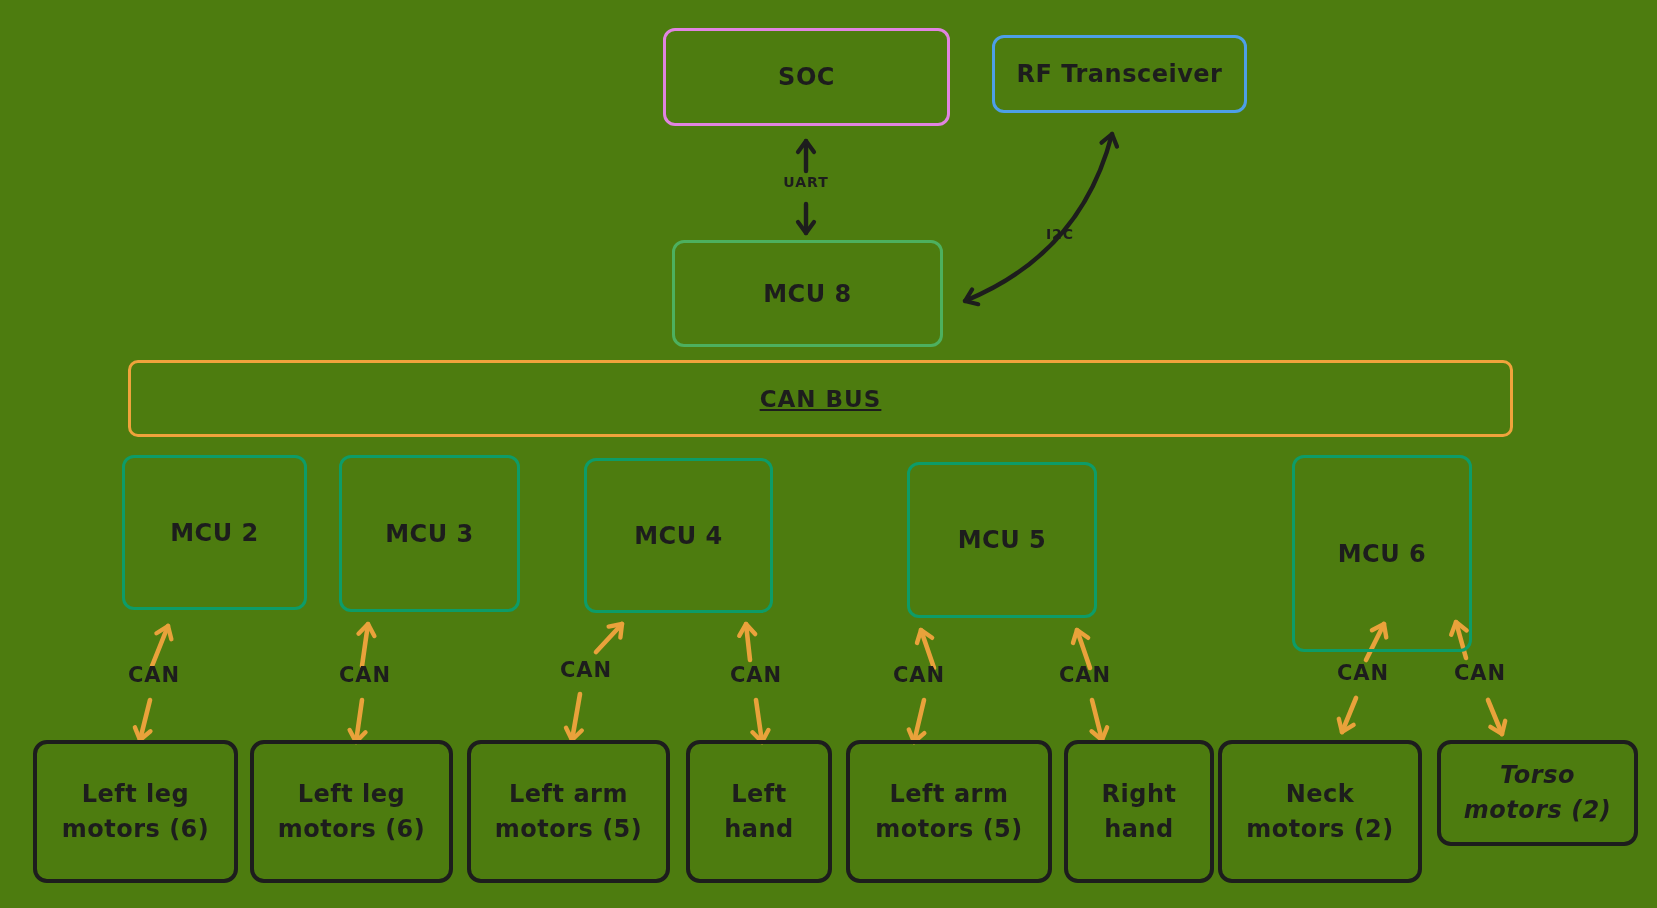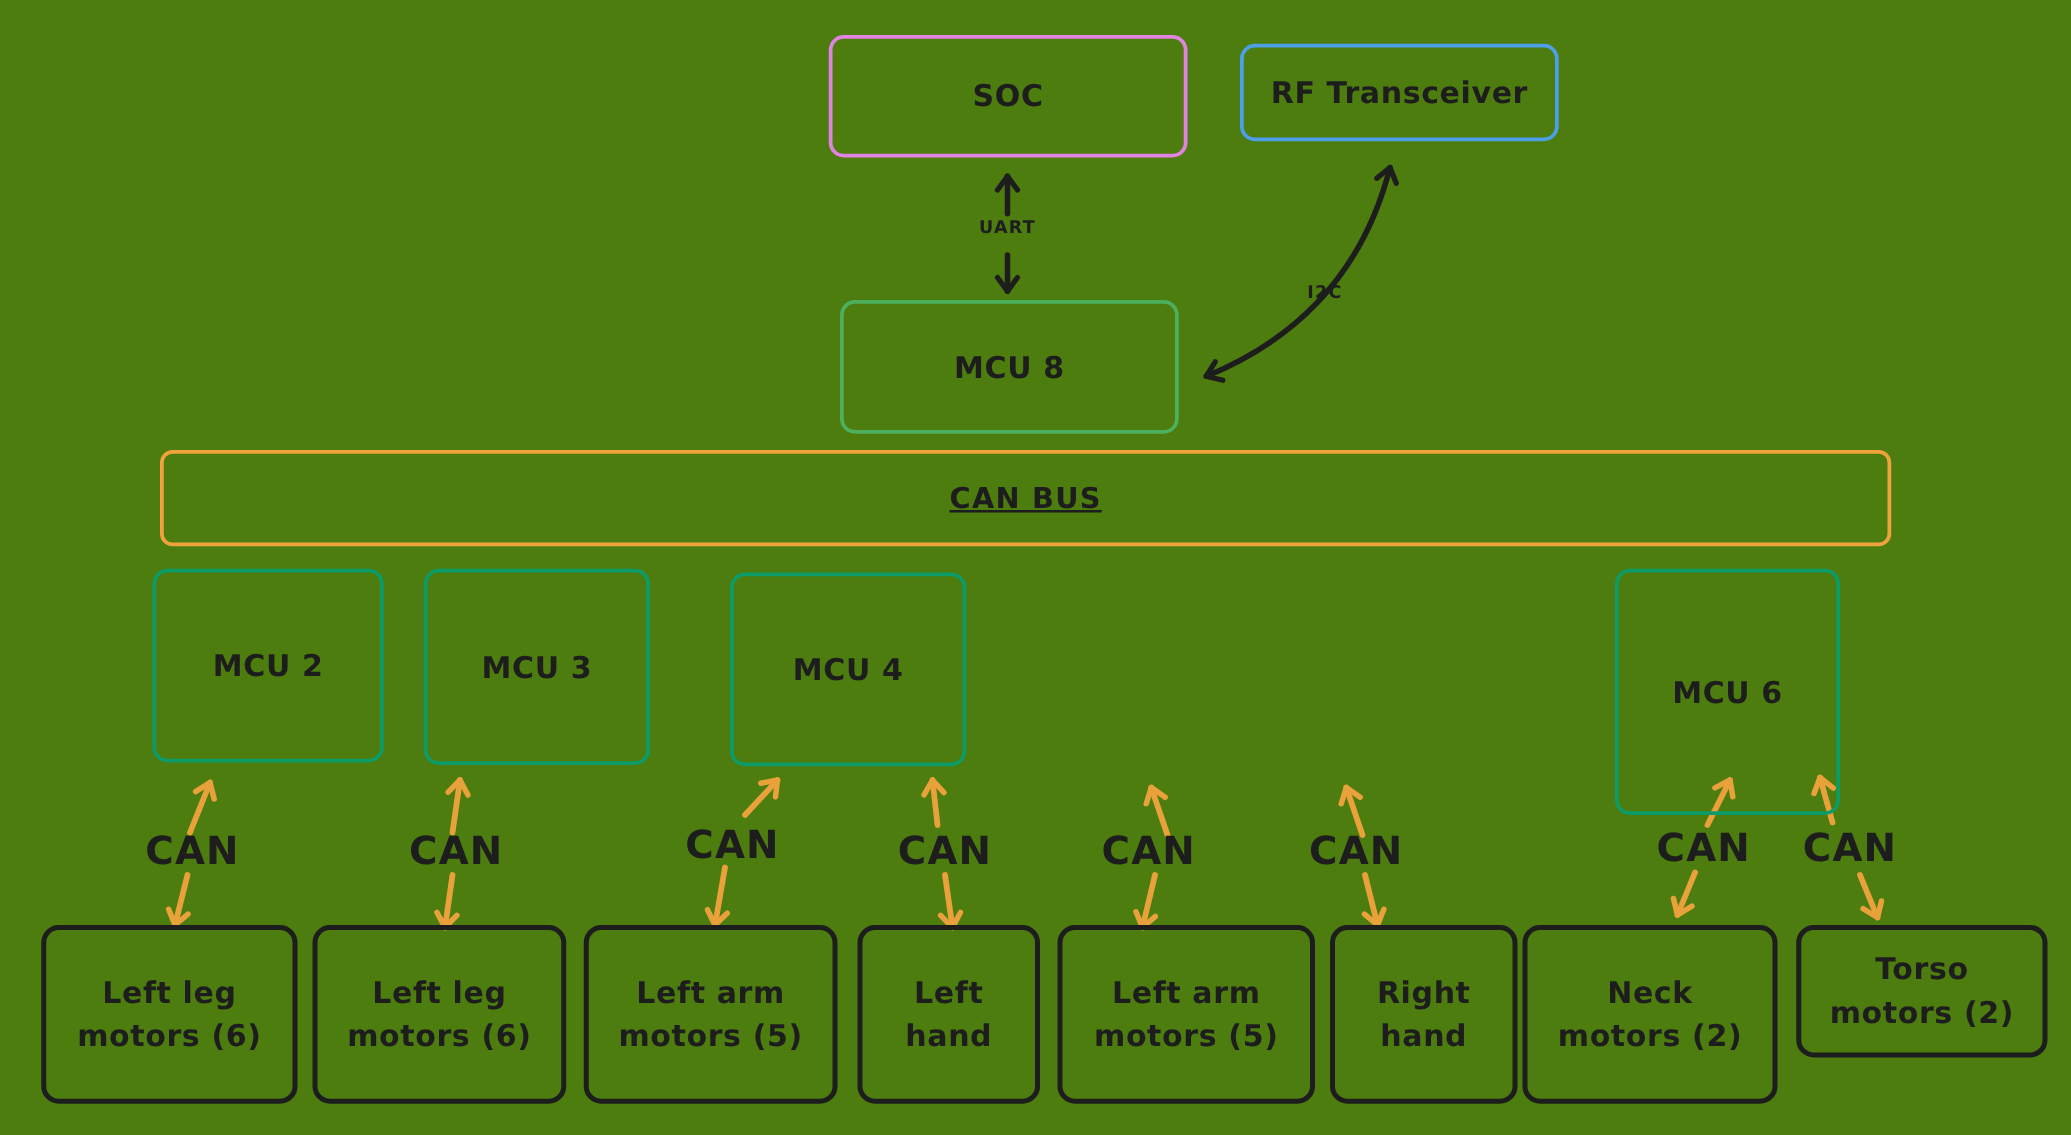--- a/index.html
+++ b/index.html
@@ -38,21 +38,21 @@
     border: 4px solid #1d1d1d;
     border-radius: 14px;
     flex-direction: column;
     line-height: 1.45;
     padding: 0 10px;
   }
   .edge-label {
     position: absolute;
     transform: translateX(-50%);
     font-weight: 700;
-    font-size: 31px;
+    font-size: 21px;
     color: #1d1d1d;
     white-space: nowrap;
     letter-spacing: 1px;
   }
   .edge-label.small { font-size: 14px; }
   #wires {
     position: absolute;
     left: 0; top: 0;
     width: 1657px; height: 908px;
     pointer-events: none;
@@ -124,20 +124,23 @@
 
   <div class="box mcu" style="left:122px; top:455px; width:185px; height:155px;">
     <span>MCU 2</span>
   </div>
   <div class="box mcu" style="left:339px; top:455px; width:181px; height:157px;">
     <span>MCU 3</span>
   </div>
   <div class="box mcu" style="left:584px; top:458px; width:189px; height:155px;">
     <span>MCU 4</span>
   </div>
+  <div class="box mcu" style="left:907px; top:462px; width:190px; height:156px;">
+    <span>MCU 5</span>
+  </div>
   <div class="box mcu" style="left:1292px; top:455px; width:180px; height:197px;">
     <span>MCU 6</span>
   </div>
 
   <span class="edge-label" style="left:154px; top:663px;">CAN</span>
   <span class="edge-label" style="left:365px; top:663px;">CAN</span>
   <span class="edge-label" style="left:586px; top:658px;">CAN</span>
   <span class="edge-label" style="left:756px; top:663px;">CAN</span>
   <span class="edge-label" style="left:919px; top:663px;">CAN</span>
   <span class="edge-label" style="left:1085px; top:663px;">CAN</span>
@@ -165,18 +168,18 @@
     <div>motors (5)</div>
   </div>
   <div class="box motor" style="left:1064px; top:740px; width:150px; height:143px;">
     <div>Right</div>
     <div>hand</div>
   </div>
   <div class="box motor" style="left:1218px; top:740px; width:204px; height:143px;">
     <div>Neck</div>
     <div>motors (2)</div>
   </div>
-  <div class="box motor" style="left:1437px; top:740px; width:201px; height:106px;">
+  <div class="box motor" style="left:1437px; top:740px; width:201px; height:106px;font-style:italic;">
     <div>Torso</div>
     <div>motors (2)</div>
   </div>
 
 </div>
 
 </body></html>

